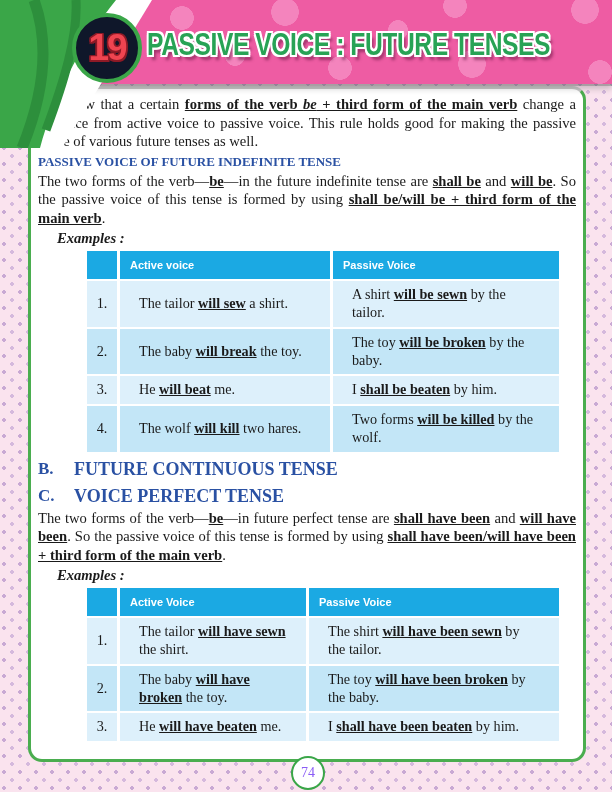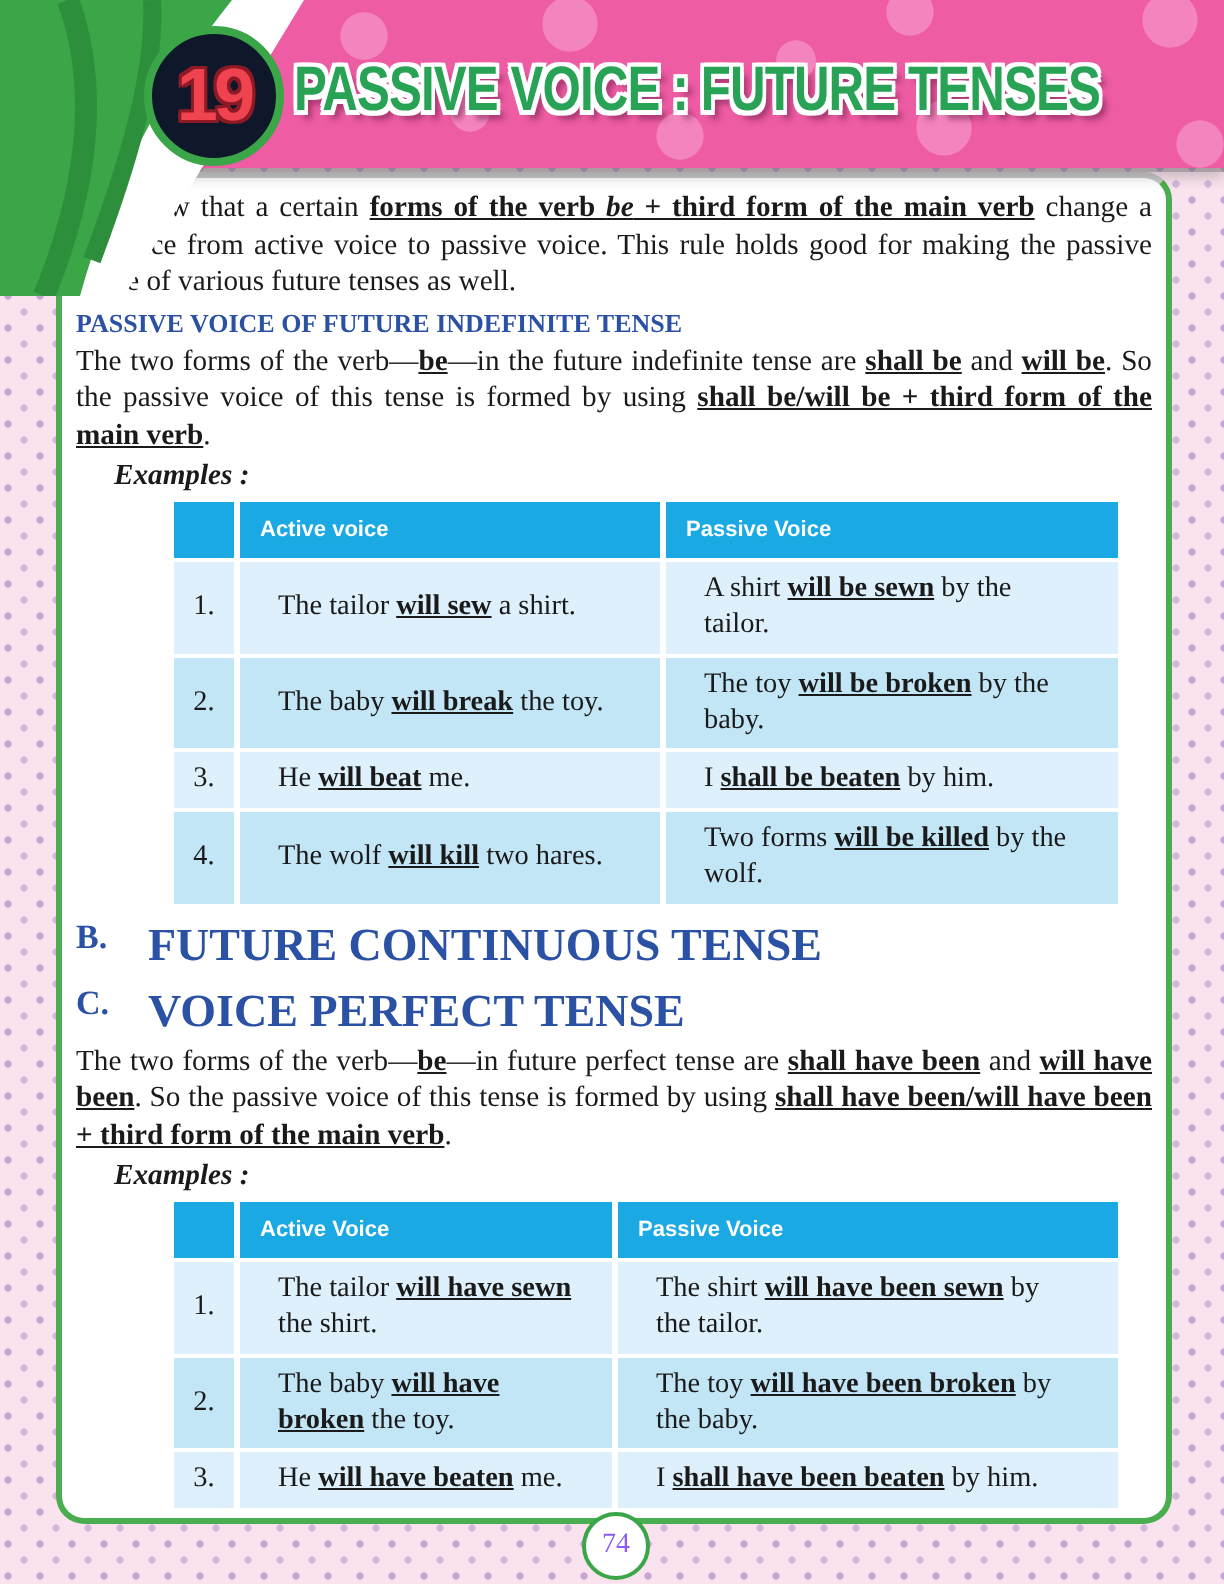--- a/index.html
+++ b/index.html
@@ -55,21 +55,21 @@
   .content-box{position:absolute;left:28px;top:86px;width:558px;height:676px;
     background:#fff;border:3px solid #4aad4f;border-top-color:#c9c9c9;
     border-radius:14px;box-sizing:border-box;z-index:1;
     padding:6px 7px 0 7px;overflow:hidden;
     font-size:14.6px;line-height:1.28;color:#1a1a1a;}
 
   .para{text-align:justify;margin:0;}
   .sec-head{color:#2a51a3;font-weight:bold;font-size:13px;margin:3px 0 1px 0;}
   .sec-row{display:flex;margin:4px 0 1px 0;}
   .sec-letter{color:#2a51a3;font-weight:bold;font-size:17px;width:36px;flex:none;}
-  .sec-title{color:#2a51a3;font-weight:bold;font-size:23px;}
+  .sec-title{color:#2a51a3;font-weight:bold;font-size:18px;}
   .sec-body{margin:0 0 0 36px;}
   .examples-label{font-style:italic;font-weight:600;margin:1px 0 2px 19px;}
 
   table.extable{border-collapse:separate;border-spacing:3px 2px;
     margin:0 0 2px 46px;background:#fff;}
   table.extable th{background:#1ba9e3;color:#fff;
     font-family:"Liberation Sans",sans-serif;font-size:11px;font-weight:bold;
     text-align:left;padding:7px 10px;}
   table.extable td{font-size:14.2px;padding:5px 19px;vertical-align:middle;
     line-height:1.25;}

